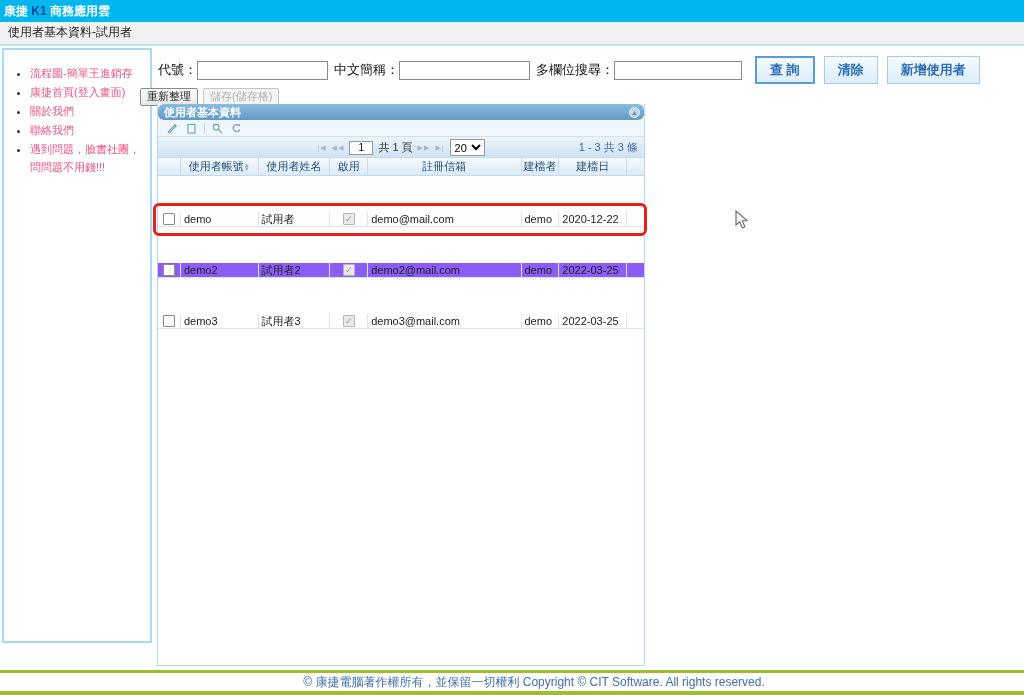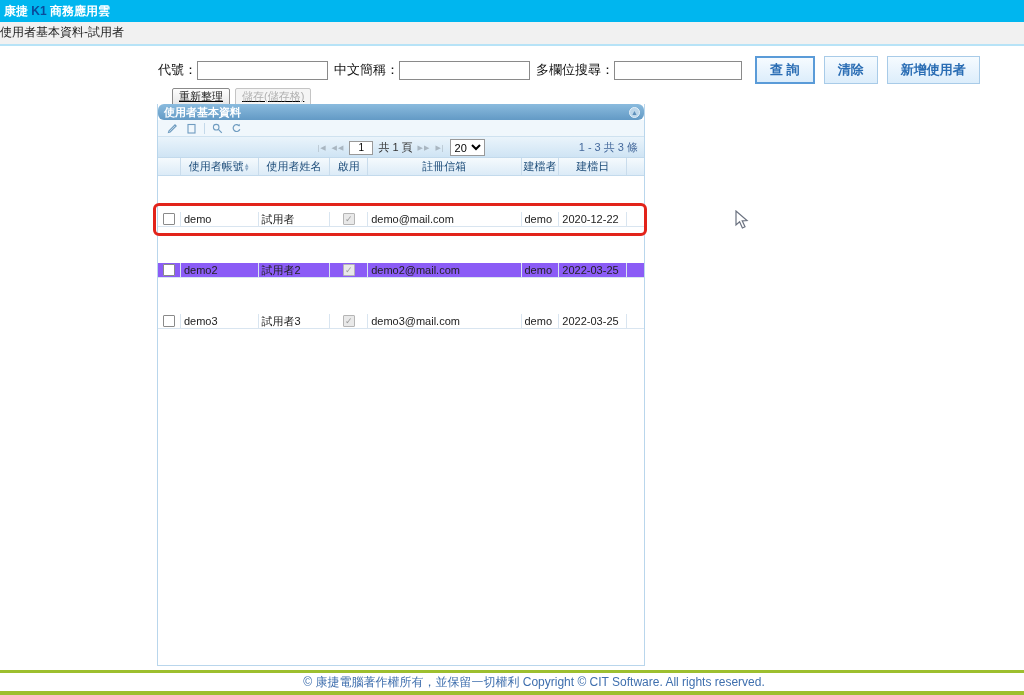--- a/index.html
+++ b/index.html
@@ -9,43 +9,43 @@
 
   
   .titlebar { position:absolute; left:0; top:0; width:1024px; height:22px;
     background:#00b6ef; color:#fff; font-size:12px; font-weight:bold;
     line-height:22px; padding-left:4px; }
   .titlebar .k1 { color:#0a4b9b; }
 
   
   .subbar { position:absolute; left:0; top:22px; width:1024px; height:24px;
     background:#f1f1f1; border-bottom:2px solid #b7e3f7; font-size:12px;
-    color:#222; line-height:21px; padding-left:0; }
+    color:#222; line-height:21px; padding-left:8px; }
 
   
   .sidebar { position:absolute; left:2px; top:48px; width:150px; height:595px;
     border:2px solid #a9daf5; background:#fff; overflow:hidden; }
   .sidebar ul { margin:14px 0 0 26px; }
   .sidebar li { font-size:11px; line-height:18px; color:#333; margin-bottom:1px; }
   .sidebar a { color:#e75480; text-decoration:none; cursor:pointer; }
 
   
   .search-row { position:absolute; left:158px; top:55px; height:30px;
     display:flex; align-items:center; white-space:nowrap; }
   .search-row label { font-size:13px; color:#111; }
   .search-row input[type=text] { width:131px; height:19px; border:1px solid #8a8a8a;
     margin-right:4px; font-size:12px; padding:0 3px; background:#fff; }
   .btn-blue { height:28px; padding:0 13px; margin-left:9px; font-size:13px; font-weight:bold;
     color:#2a6db4; background:linear-gradient(#f6fbff,#dcedfb); border:1px solid #a8cbe8;
     border-radius:0; cursor:pointer; font-family:inherit; }
   .btn-blue.primary { border:2px solid #5a9bd8; }
 
   
-  .tool-row { position:absolute; left:172px; top:87px; height:19px;
-    display:flex; align-items:center; white-space:nowrap;text-decoration:underline; }
+  .tool-row { position:absolute; left:140px; top:87px; height:19px;
+    display:flex; align-items:center; white-space:nowrap; }
   .btn-gray { height:18px; padding:0 6px; font-size:11px; color:#222;
     background:linear-gradient(#fefefe,#e7e7e7); border:1px solid #8a8a8a;
     border-radius:2px; margin-right:5px; cursor:pointer; font-family:inherit; }
   .btn-gray[disabled] { color:#b0b0b0; border-color:#c4c4c4; background:#f5f5f5; }
   .hint { font-size:13px; font-weight:bold; color:#111; margin-left:3px; }
 
   
   .grid-wrap { position:absolute; left:157px; top:104px; width:488px; height:562px;
     border:1px solid #b9d6ec; border-top:none; background:#fff; }
   .panel-hd { height:16px; background:linear-gradient(#8abbde,#639ac5); color:#fff;
@@ -105,20 +105,29 @@
 <div class="screen">
 
   <div class="titlebar">
     <span><span>康捷</span> <span class="k1">K1</span> <span>商務應用雲</span></span>
   </div>
 
   <div class="subbar">
     <span>使用者基本資料-試用者</span>
   </div>
 
+  <div class="sidebar">
+    <ul>
+      <li><a>流程圖-簡單王進銷存</a></li>
+      <li><a>康捷首頁(登入畫面)</a></li>
+      <li><a>關於我們</a></li>
+      <li><a>聯絡我們</a></li>
+      <li><a>遇到問題，臉書社團，問問題不用錢!!!</a></li>
+    </ul>
+  </div>
 
   <div class="search-row">
     <label>代號：</label>
     <input type="text" value="" style="">
     <label style="margin-left:2px">中文簡稱：</label>
     <input type="text" value="" style="">
     <label style="margin-left:2px">多欄位搜尋：</label>
     <input type="text" style="width: 128px;" value="">
     <button class="btn-blue primary">查 詢</button>
     <button class="btn-blue">清除</button>

